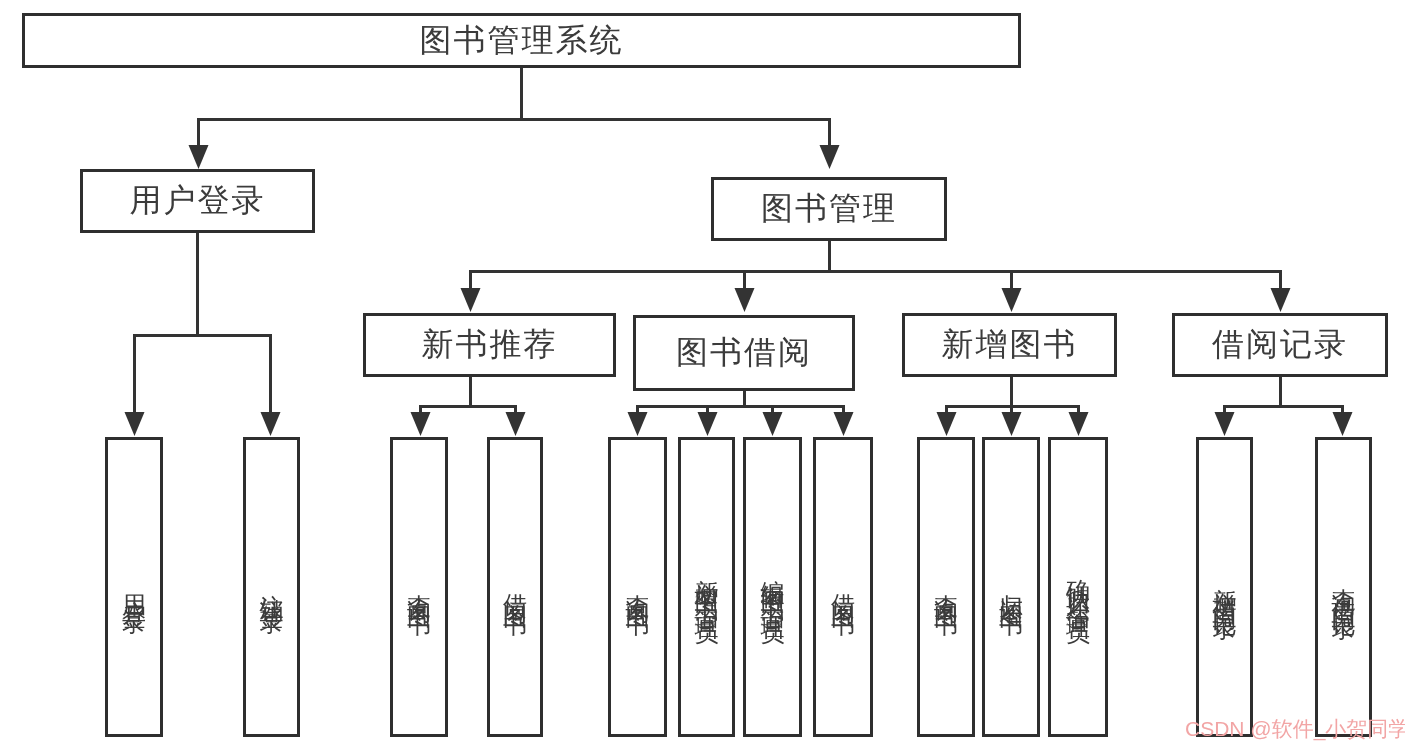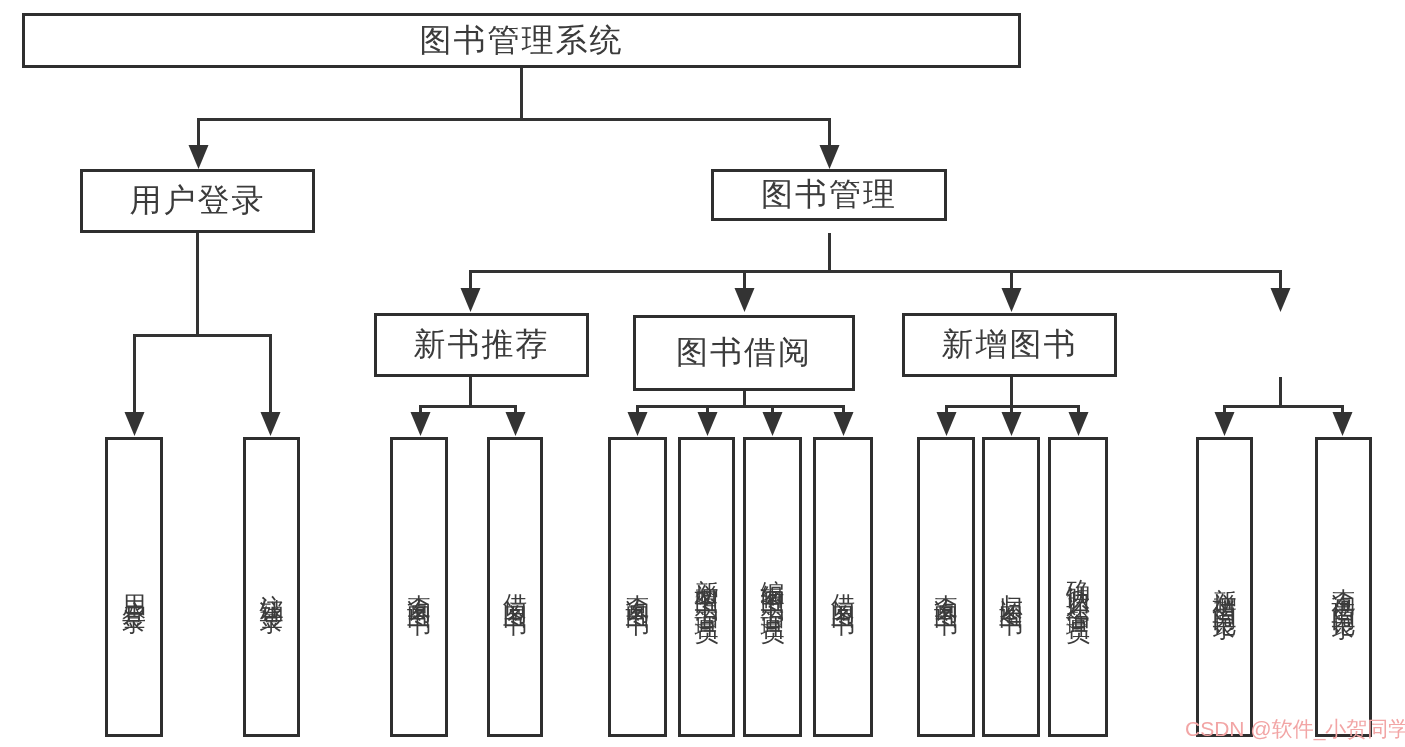--- a/index.html
+++ b/index.html
@@ -114,32 +114,35 @@
     <polygon class="arrow" points="1332.5,412 1352.5,412 1342.5,436"></polygon>
   </svg>
 
   <div class="box" style="left:22px;top:13px;width:999px;height:55px">
     <span class="h-label">图书管理系统</span>
   </div>
 
   <div class="box" style="left:80px;top:169px;width:235px;height:64px">
     <span class="h-label">用户登录</span>
   </div>
-  <div class="box" style="left:711px;top:169px;width:236px;height:52px">
+  <div class="box" style="left:711px;top:177px;width:236px;height:64px">
     <span class="h-label">图书管理</span>
   </div>
 
-  <div class="box" style="left:374px;top:313px;width:215px;height:64px">
+  <div class="box" style="left:363px;top:313px;width:253px;height:64px">
     <span class="h-label">新书推荐</span>
   </div>
   <div class="box" style="left:633px;top:315px;width:222px;height:76px">
     <span class="h-label">图书借阅</span>
   </div>
   <div class="box" style="left:902px;top:313px;width:215px;height:64px">
     <span class="h-label">新增图书</span>
+  </div>
+  <div class="box" style="left:1172px;top:313px;width:216px;height:64px">
+    <span class="h-label">借阅记录</span>
   </div>
 
   <div class="box" style="left:105px;top:437px;width:58px;height:300px">
     <span class="v-label">用户登录</span>
   </div>
   <div class="box" style="left:243px;top:437px;width:57px;height:300px">
     <span class="v-label">注销登录</span>
   </div>
 
   <div class="box" style="left:390px;top:437px;width:58px;height:300px">

